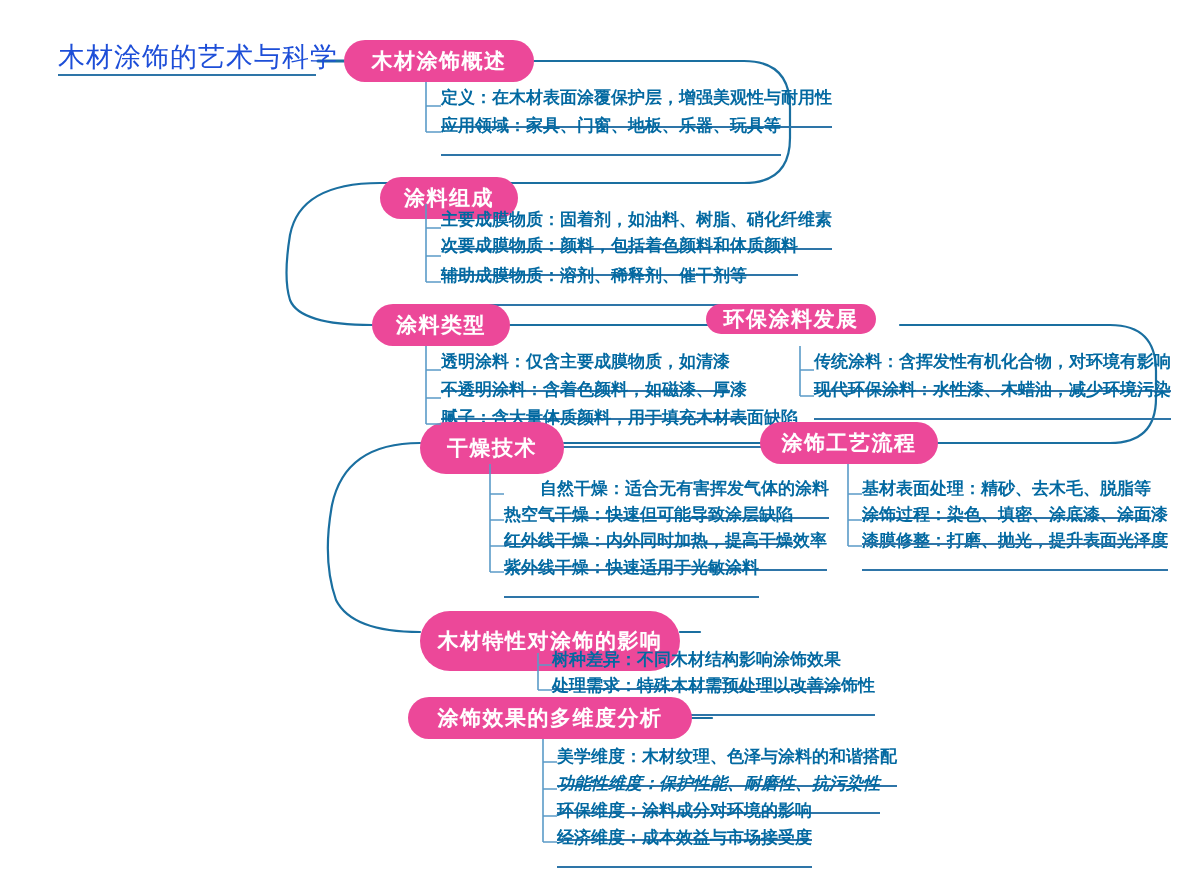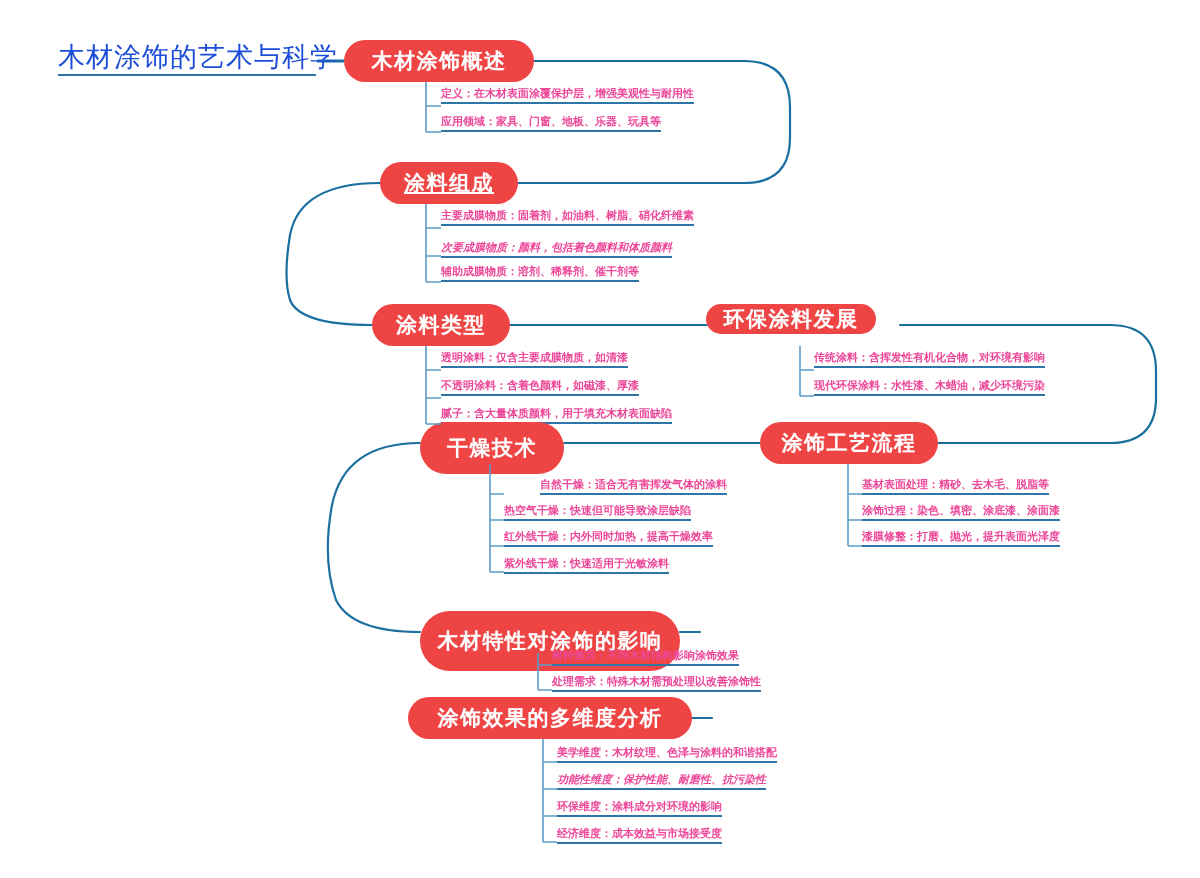--- a/index.html
+++ b/index.html
@@ -23,44 +23,44 @@
   }
   .title-underline{
     position:absolute;
     height:2px;
     background:#2E75A8;
   }
 
   .node{
     position:absolute;
     box-sizing:border-box;
-    background:#ef4444;
+    background:#ec4899;
     color:#ffffff;
     border-radius:999px;
     font-family:"Liberation Serif","DejaVu Serif",serif;
     font-weight:bold;
     font-size:21px;
     letter-spacing:1.5px;
     display:flex;
     align-items:center;
     justify-content:center;
     white-space:nowrap;
     line-height:1;
     text-shadow:0 0 1px rgba(255,255,255,.25);
   }
 
   .leaf{
     position:absolute;
     white-space:nowrap;
-    color:#ec4899;
+    color:#0369a1;
     font-family:"DejaVu Sans","Liberation Sans",sans-serif;
     font-weight:bold;
-    font-size:11px;
+    font-size:17px;
     letter-spacing:0px;
-    padding-bottom:2px;
+    padding-bottom:19px;
     border-bottom:2px solid #2E75A8;
     line-height:1.1;
   }
 </style>
 </head>
 <body>
 
 <div id="canvas">
 
   <svg id="links" viewBox="0 0 1200 878" xmlns="http://www.w3.org/2000/svg">
@@ -85,23 +85,23 @@
     </g>
   </svg>
 
   <div class="title" style="left:58px;top:39px;">木材涂饰的艺术与科学</div>
   <div class="title-underline" style="left:58px;top:74px;width:258px;"></div>
 
   <div class="node" style="left:344px;top:40px;width:190px;height:42px;">木材涂饰概述</div>
   <div class="leaf" style="left:441px;top:88px;">定义：在木材表面涂覆保护层，增强美观性与耐用性</div>
   <div class="leaf" style="left:441px;top:116px;">应用领域：家具、门窗、地板、乐器、玩具等</div>
 
-  <div class="node" style="left:380px;top:162px;width:138px;height:42px;text-decoration:underline;">涂料组成</div>
+  <div class="node" style="left:380px;top:177px;width:138px;height:42px;">涂料组成</div>
   <div class="leaf" style="left:441px;top:210px;">主要成膜物质：固着剂，如油料、树脂、硝化纤维素</div>
-  <div class="leaf" style="left:441px;top:242px;font-style:italic;">次要成膜物质：颜料，包括着色颜料和体质颜料</div>
+  <div class="leaf" style="left:441px;top:236px;">次要成膜物质：颜料，包括着色颜料和体质颜料</div>
   <div class="leaf" style="left:441px;top:266px;">辅助成膜物质：溶剂、稀释剂、催干剂等</div>
 
   <div class="node" style="left:372px;top:304px;width:138px;height:42px;">涂料类型</div>
   <div class="leaf" style="left:441px;top:352px;">透明涂料：仅含主要成膜物质，如清漆</div>
   <div class="leaf" style="left:441px;top:380px;">不透明涂料：含着色颜料，如磁漆、厚漆</div>
   <div class="leaf" style="left:441px;top:408px;">腻子：含大量体质颜料，用于填充木材表面缺陷</div>
 
   <div class="node" style="left:706px;top:304px;width:170px;height:30px;">环保涂料发展</div>
   <div class="leaf" style="left:814px;top:352px;">传统涂料：含挥发性有机化合物，对环境有影响</div>
   <div class="leaf" style="left:814px;top:380px;">现代环保涂料：水性漆、木蜡油，减少环境污染</div>

